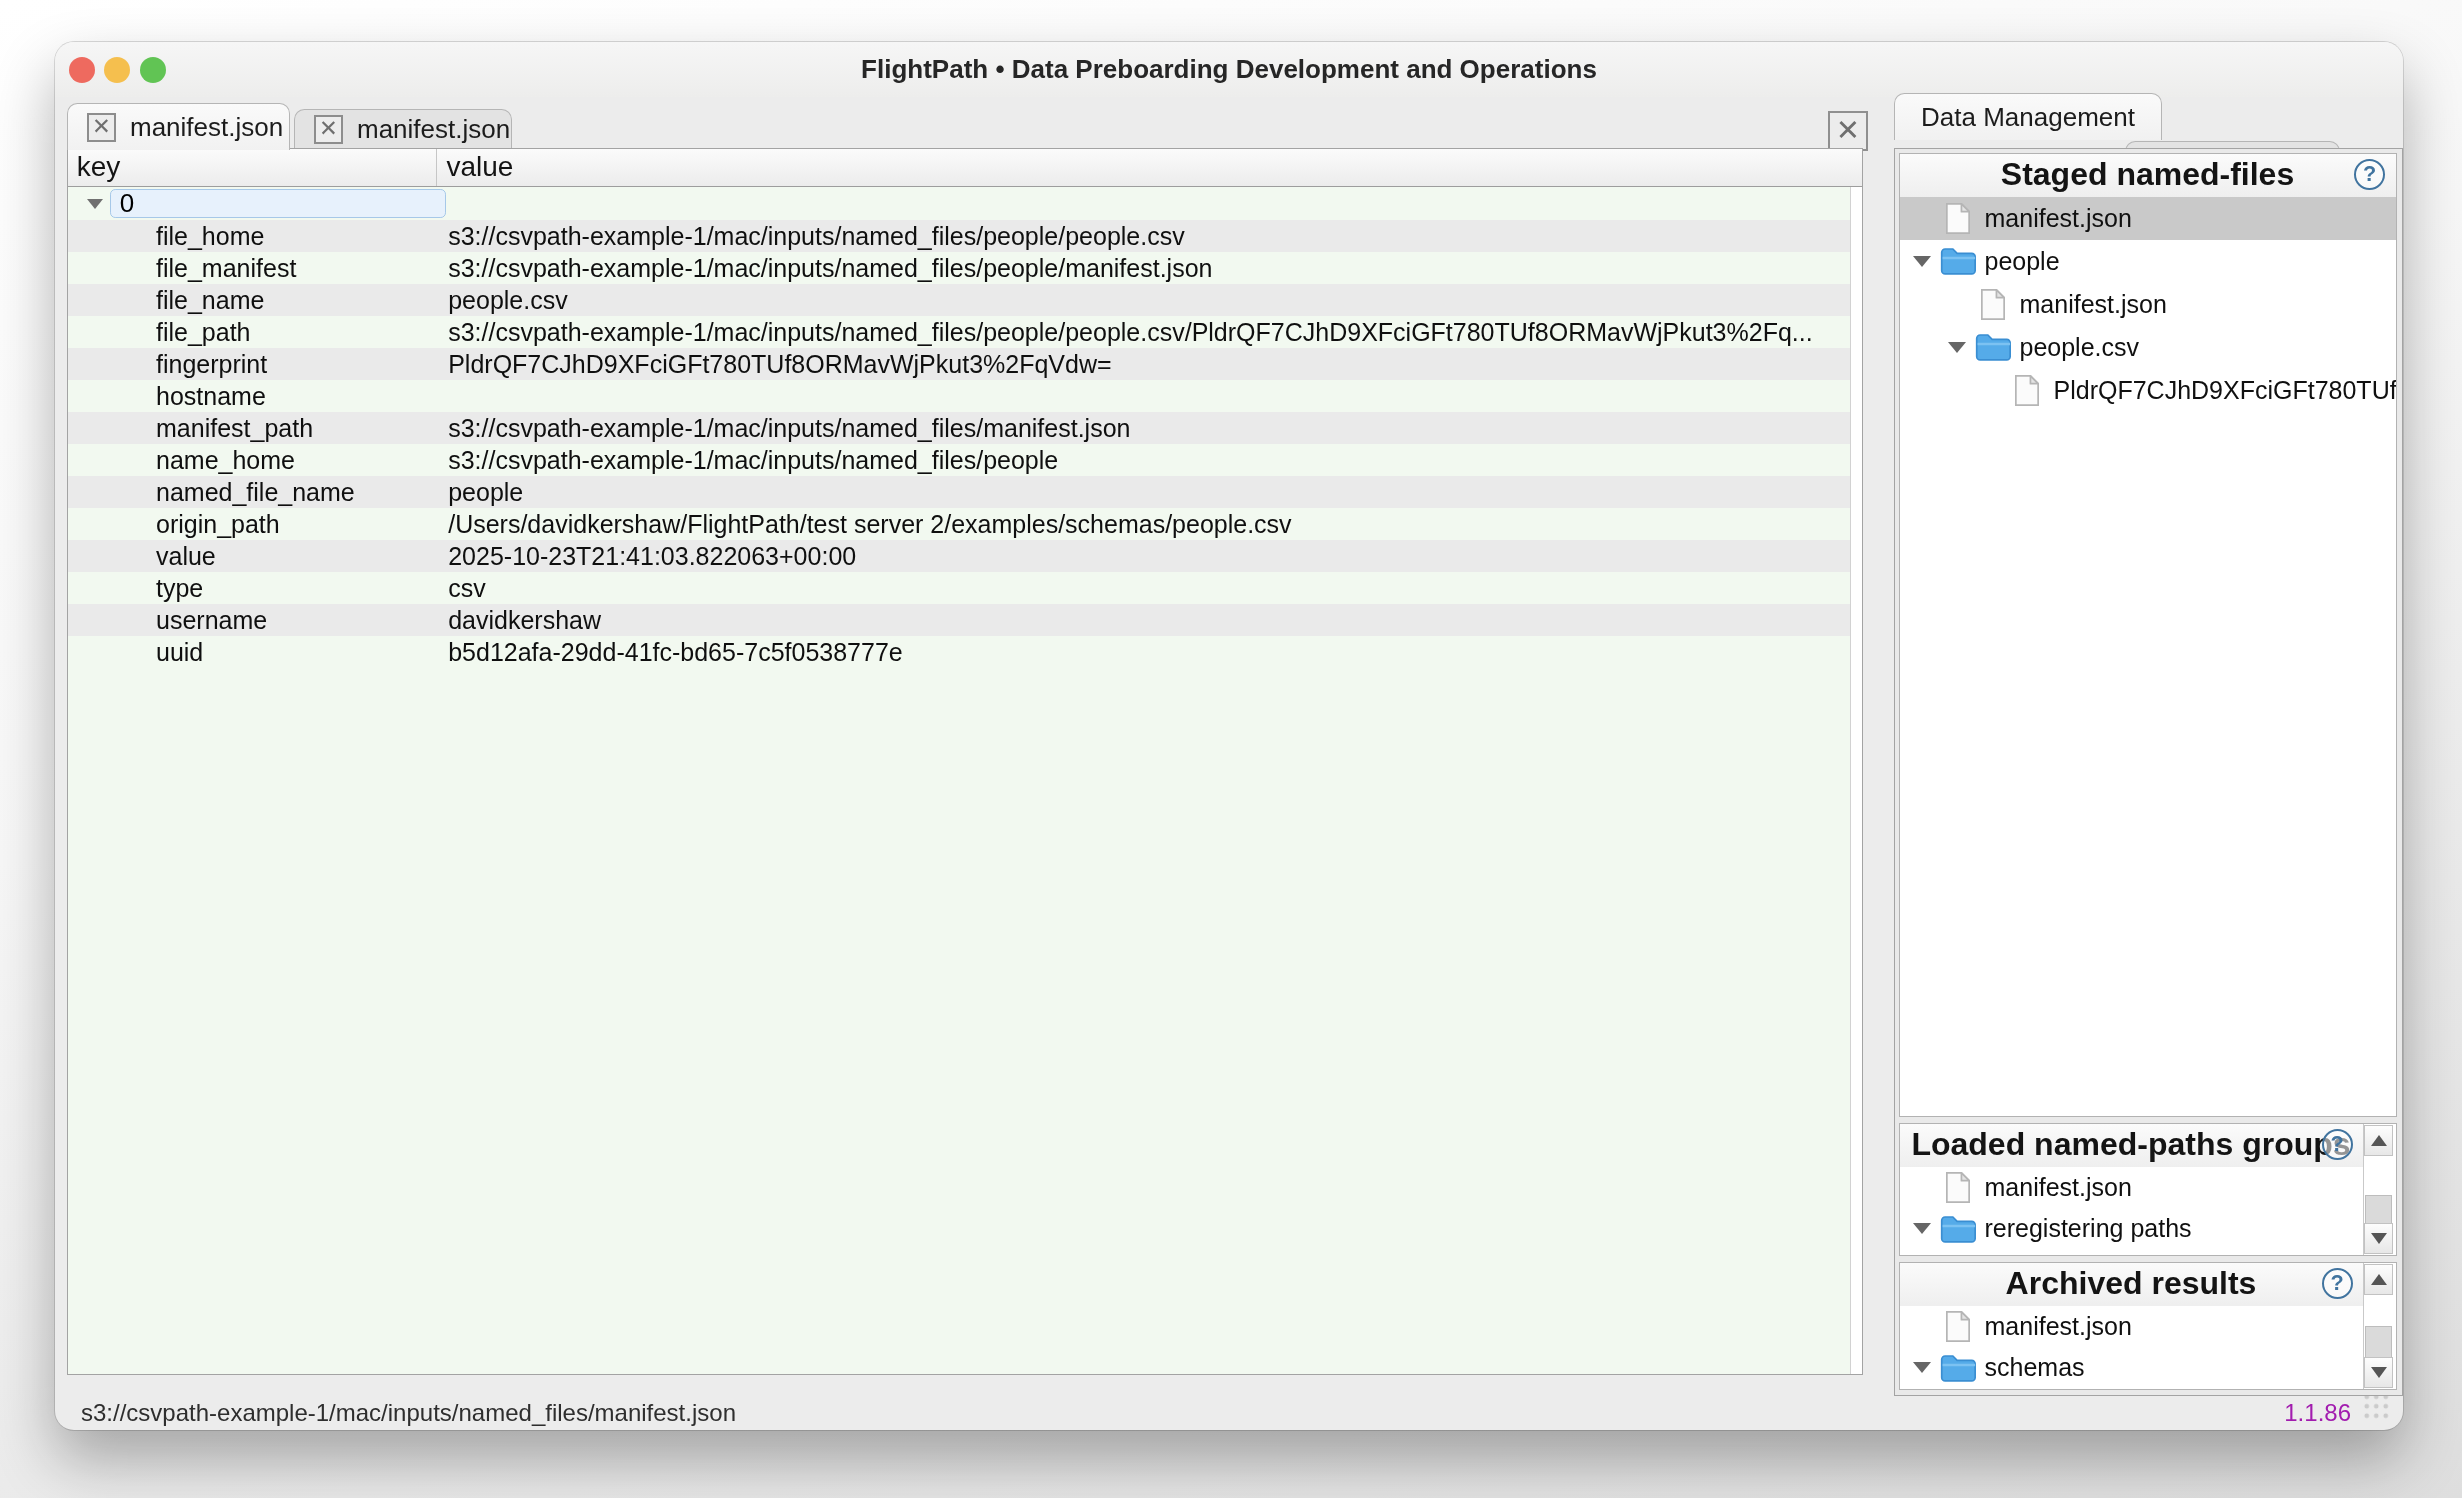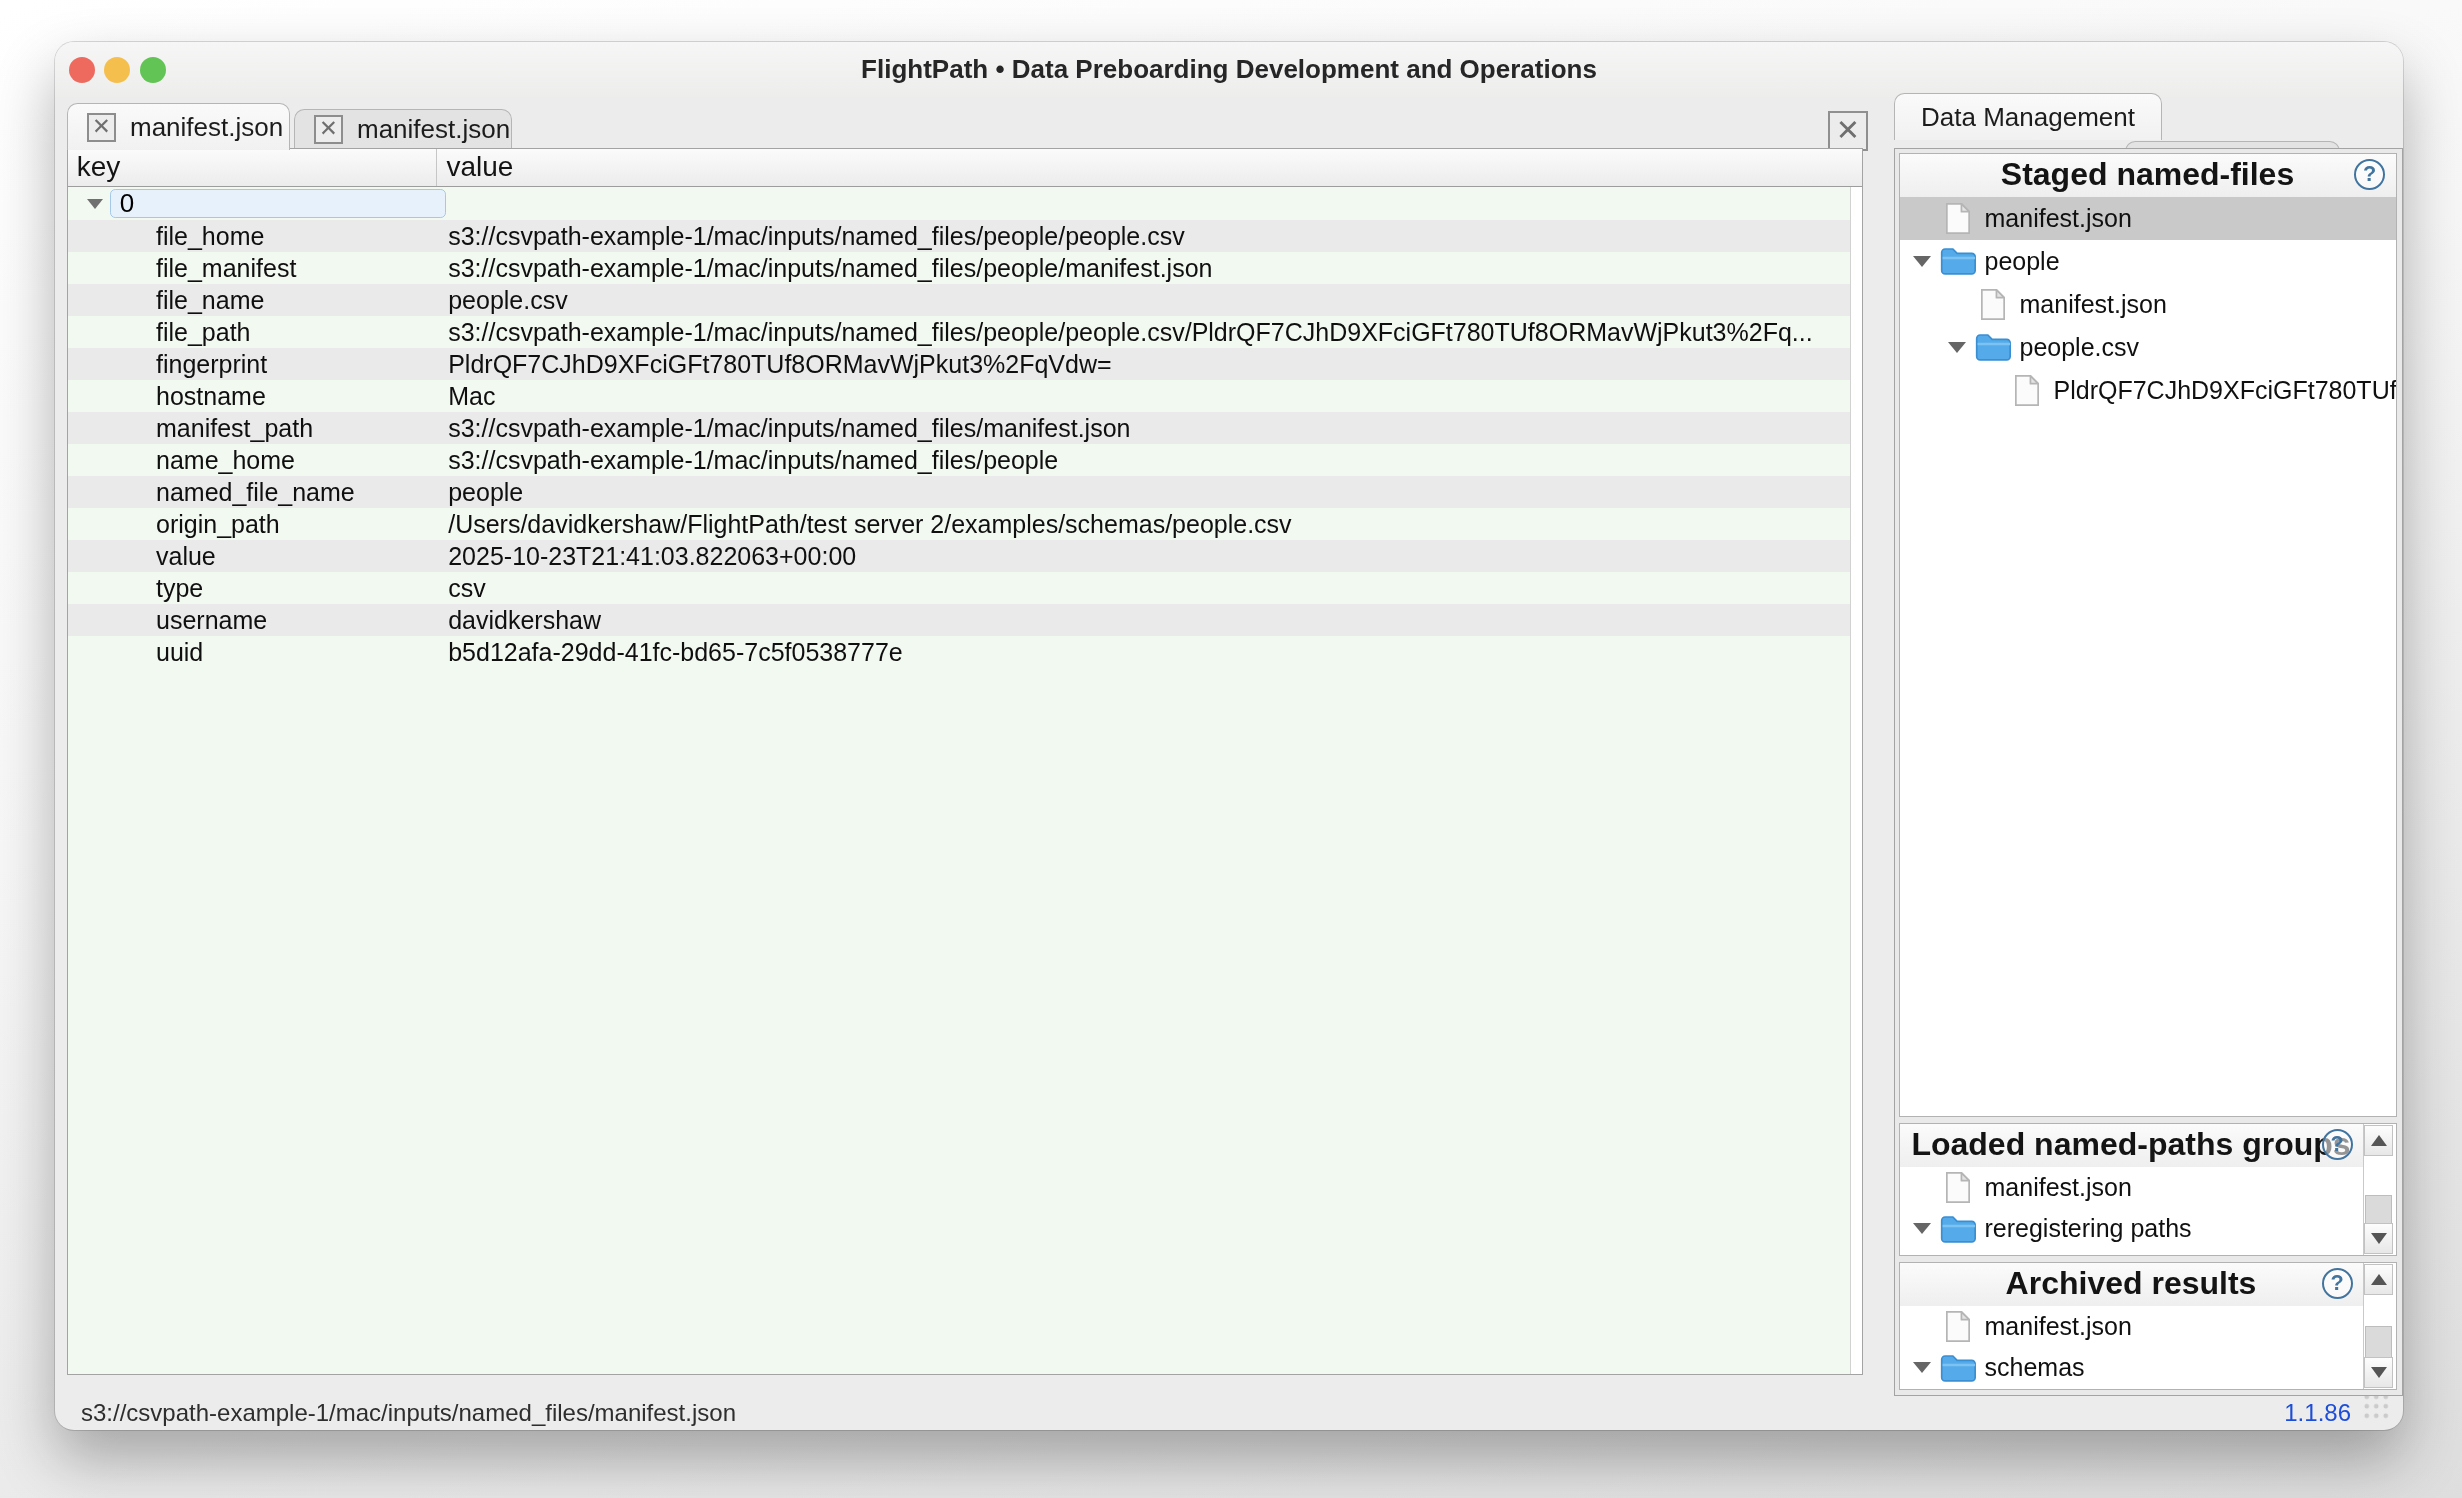--- a/index.html
+++ b/index.html
@@ -96,21 +96,21 @@
   .arr-up{width:0;height:0;border-left:8.7px solid transparent;border-right:8.7px solid transparent;
     border-bottom:11.2px solid #555;}
   .arr-down{width:0;height:0;border-left:8.7px solid transparent;border-right:8.7px solid transparent;
     border-top:11.2px solid #555;}
   .sb-thumb{position:absolute;left:1.7px;width:27px;background:#dadada;border:0.9px solid #bdbdbd;
     box-sizing:border-box;}
   
   .status-path{position:absolute;left:26px;top:1353px;height:35px;line-height:35px;
     font-size:24px;color:#2e2e2e;}
   .version{position:absolute;right:52px;top:1353px;height:45px;line-height:35px;
-    font-size:24px;color:#1d4ed8;}
+    font-size:24px;color:#a21caf;}
   .grip{position:absolute;right:12px;bottom:8.7px;width:29px;height:29px;opacity:.55;
     background-image:radial-gradient(#b0b0b0 2.1px,transparent 2.6px);background-size:9.5px 9.5px;}
 </style>
 </head>
 <body>
 
 <div class="window">
 
   <div class="titlebar">
     <span class="light red"></span>
@@ -155,21 +155,20 @@
       <div class="trow greenr">
         <div class="tkey">file_path</div>
         <div class="tval">s3://csvpath-example-1/mac/inputs/named_files/people/people.csv/PldrQF7CJhD9XFciGFt780TUf8ORMavWjPkut3%2Fq...</div>
       </div>
       <div class="trow gray">
         <div class="tkey">fingerprint</div>
         <div class="tval">PldrQF7CJhD9XFciGFt780TUf8ORMavWjPkut3%2FqVdw=</div>
       </div>
       <div class="trow greenr">
         <div class="tkey">hostname</div>
-        <div class="tval">Mac</div>
       </div>
       <div class="trow gray">
         <div class="tkey">manifest_path</div>
         <div class="tval">s3://csvpath-example-1/mac/inputs/named_files/manifest.json</div>
       </div>
       <div class="trow greenr">
         <div class="tkey">name_home</div>
         <div class="tval">s3://csvpath-example-1/mac/inputs/named_files/people</div>
       </div>
       <div class="trow gray">

